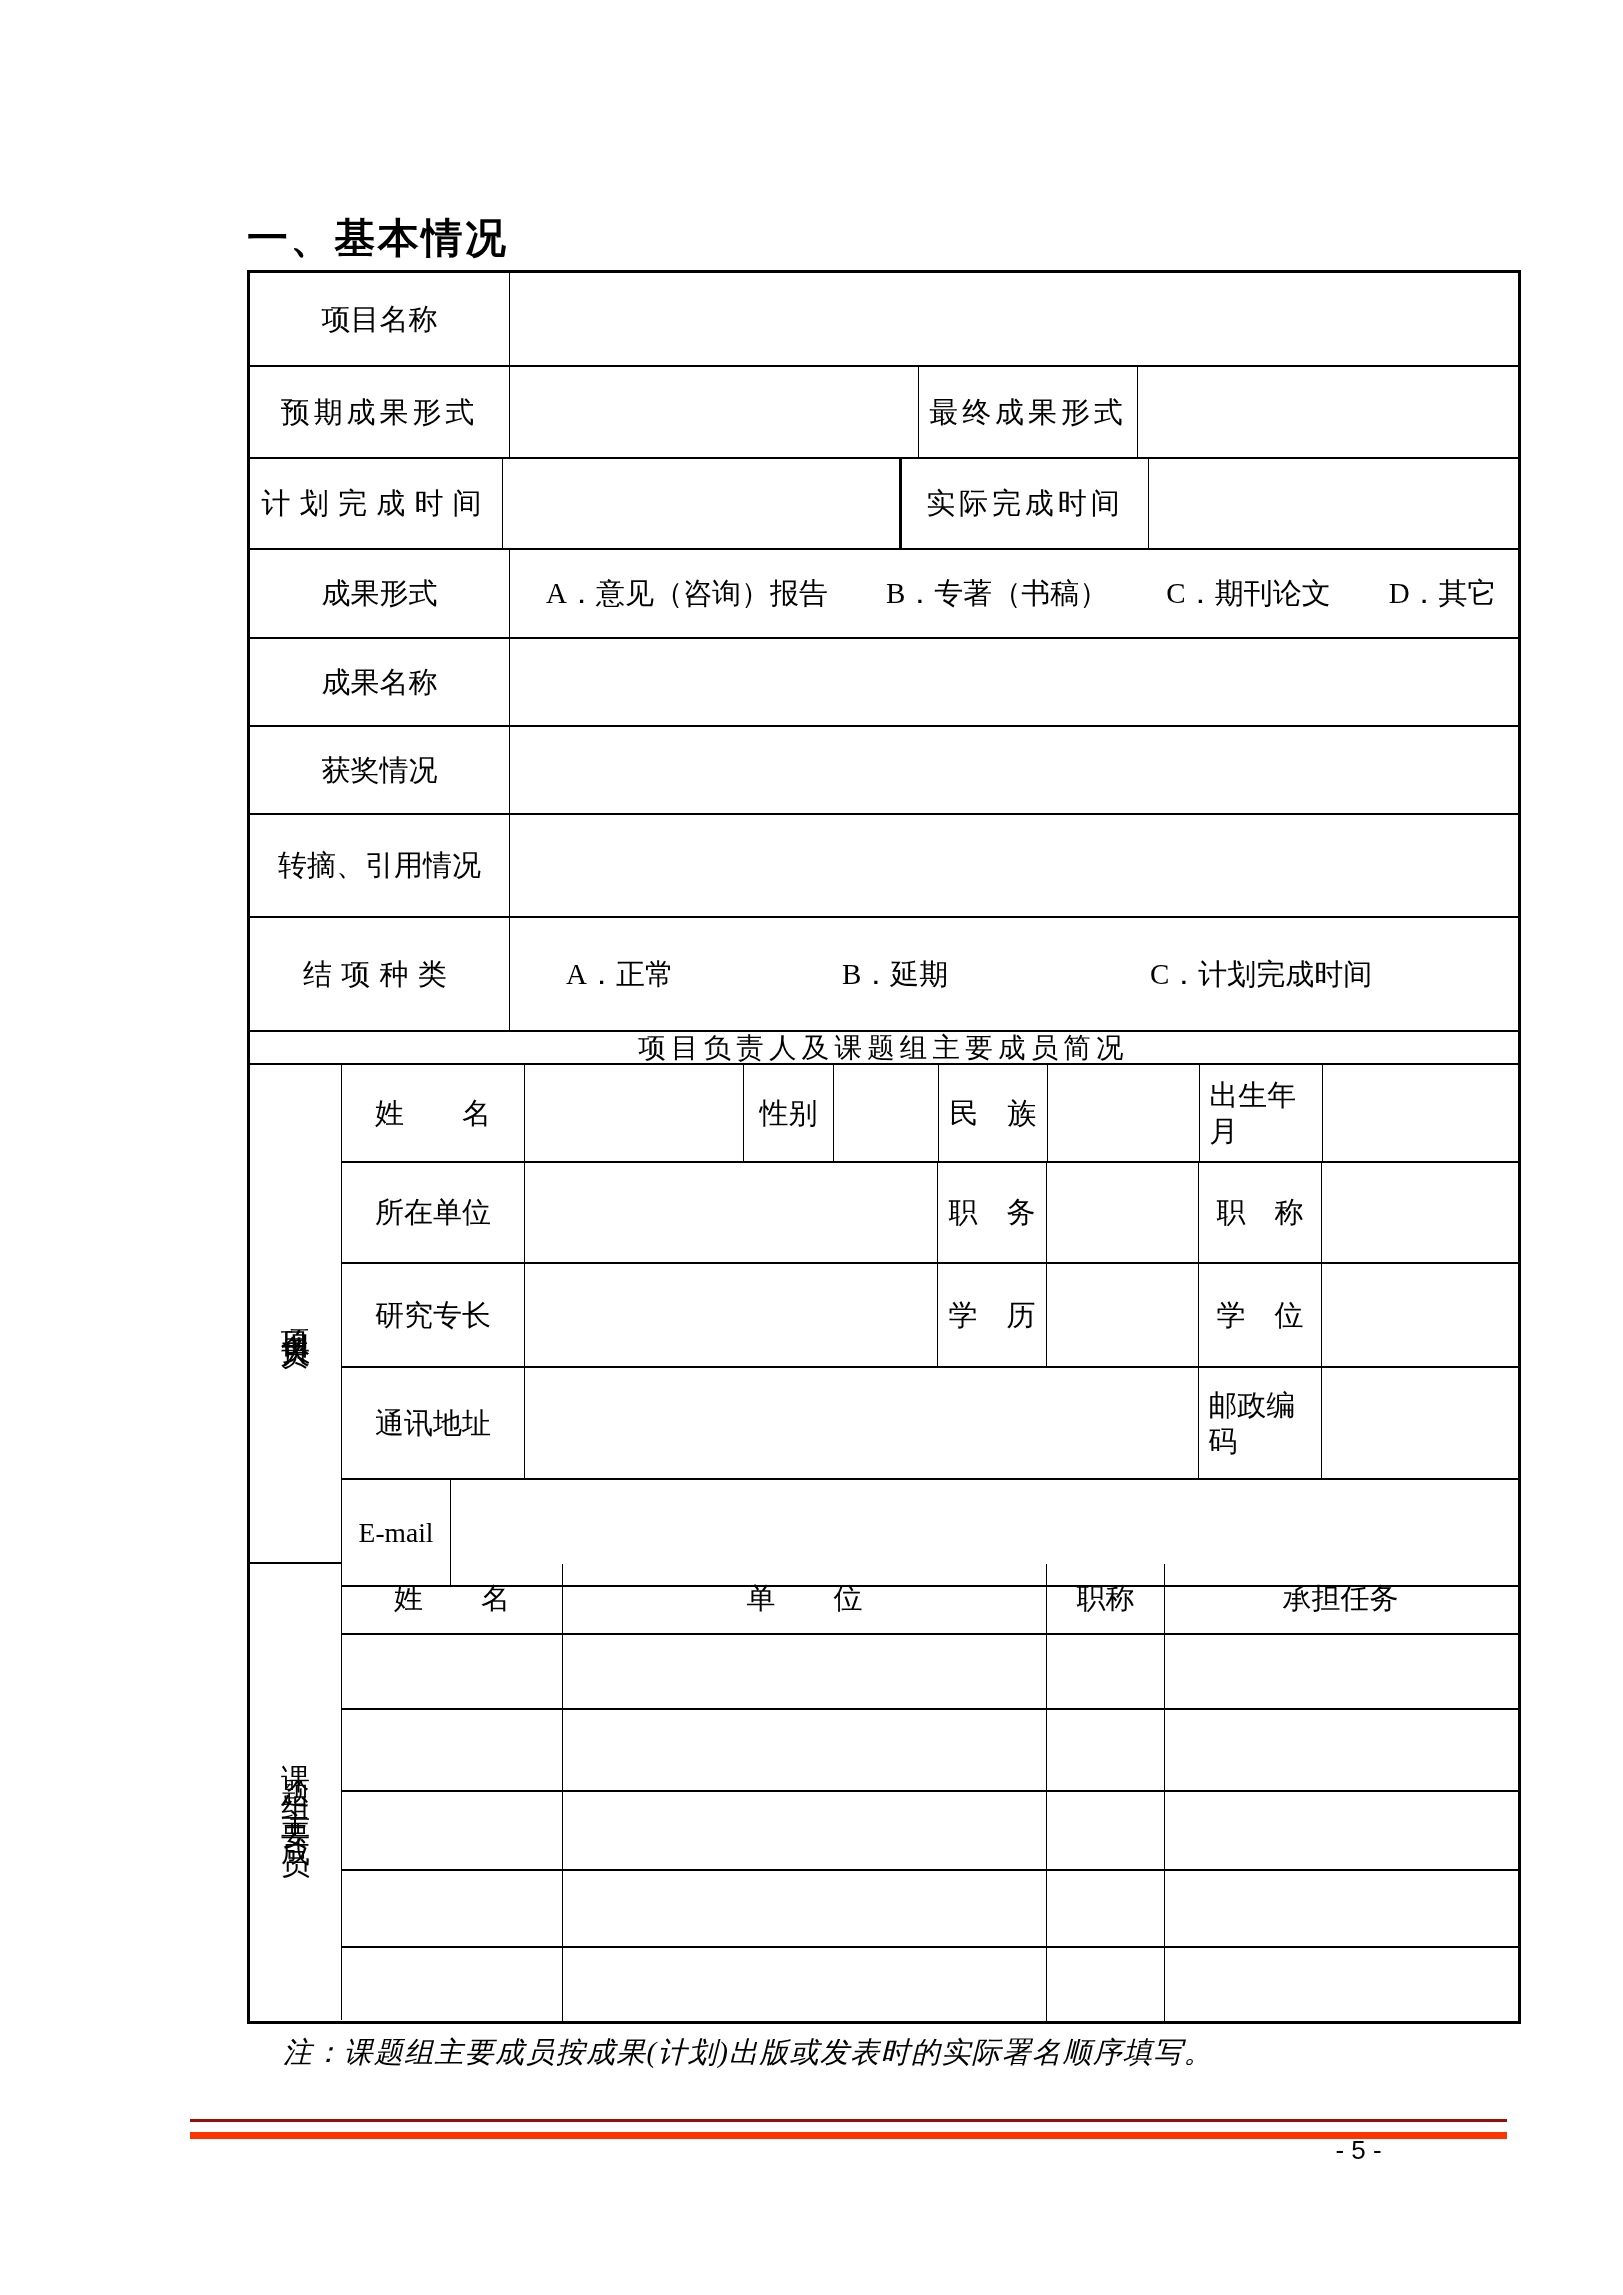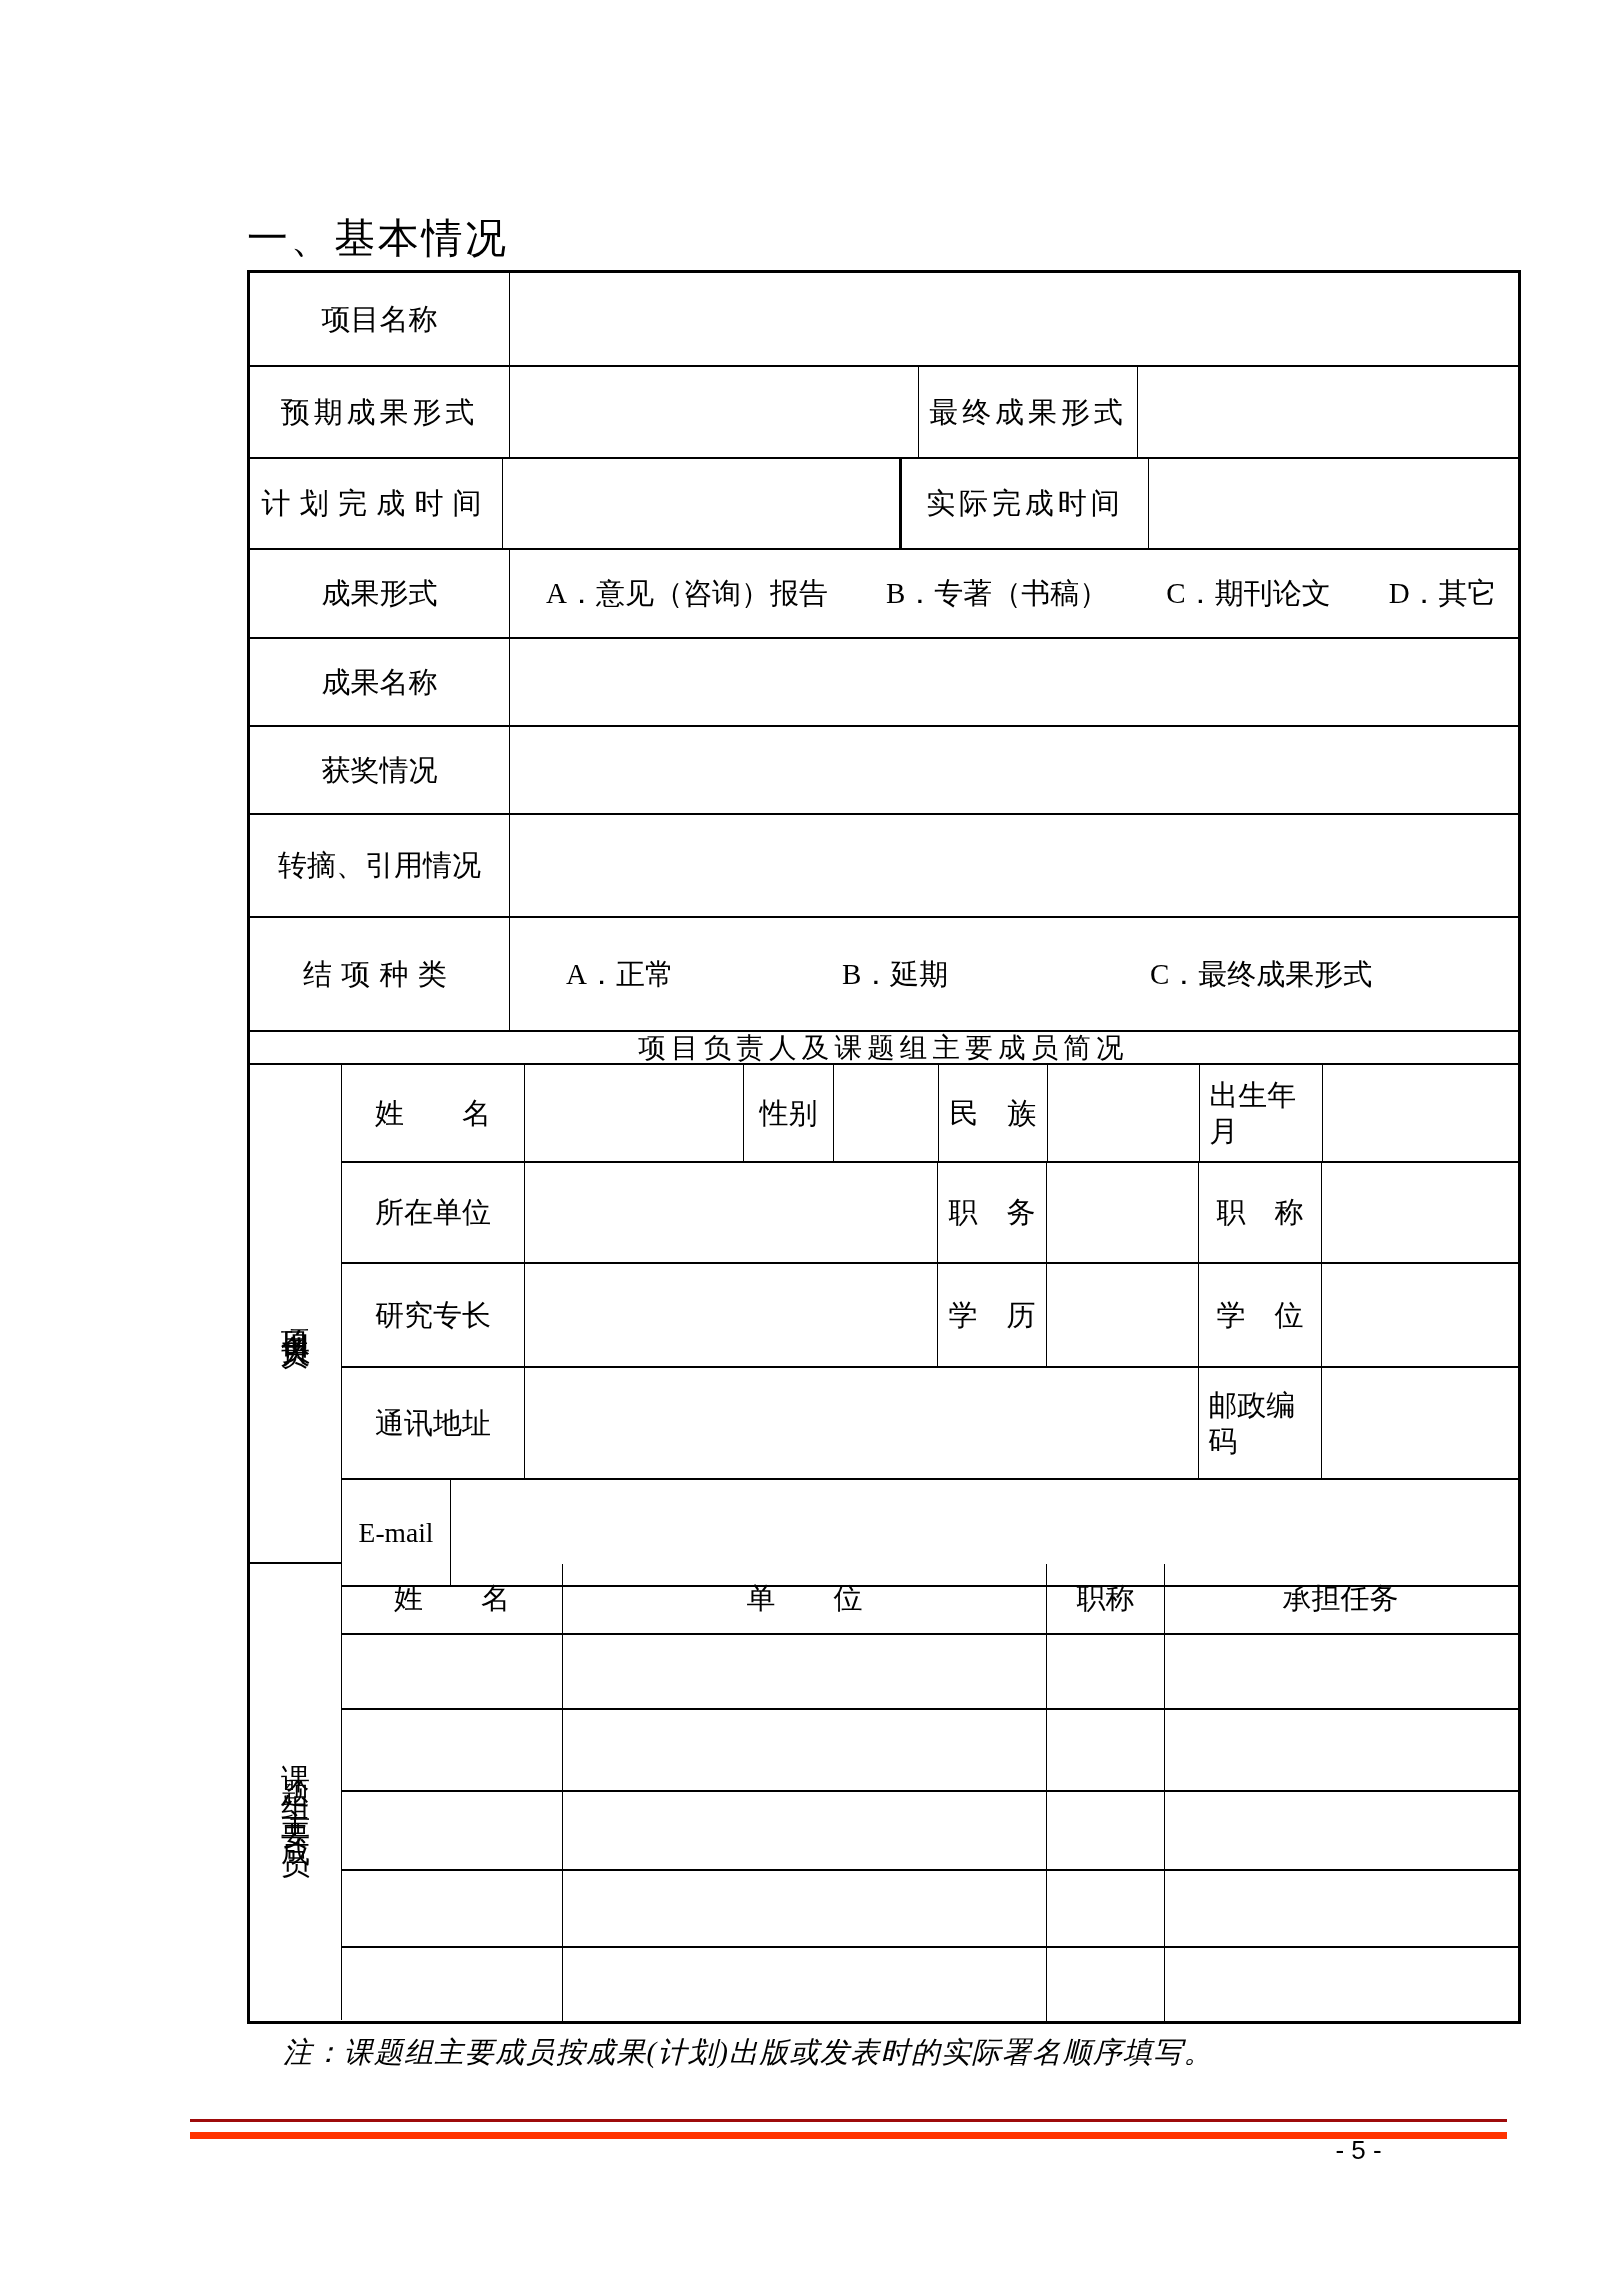--- a/index.html
+++ b/index.html
@@ -1,19 +1,19 @@
 <!DOCTYPE html>
 <html style="font-size:10.5px"><head>
 <meta charset="utf-8">
 <style>
   html,body{margin:0;padding:0;background:#ffffff;}
   body{width:1623px;height:2295px;position:relative;overflow:hidden;
        font-family:"Liberation Serif","DejaVu Serif",serif;color:#000;}
 
-  .page-title{position:absolute;left:247px;top:211px;font-size:41px;font-weight:normal;
+  .page-title{position:absolute;left:247px;top:211px;font-size:41px;font-weight:bold;
               font-family:"Liberation Sans","DejaVu Sans",sans-serif;letter-spacing:2.6px;}
 
   .form-table{position:absolute;left:247px;top:270px;width:1274px;height:1754px;
               border:3.3px solid #000;box-sizing:border-box;display:flex;flex-direction:column;}
 
   .trow{display:flex;box-sizing:border-box;border-bottom:2.6px solid #000;flex:0 0 auto;}
   .trow.last{border-bottom:none;}
   .cell{box-sizing:border-box;border-right:1.3px solid #000;display:flex;
         align-items:center;justify-content:center;font-size:29px;line-height:1.2;
         text-align:center;overflow:hidden;}
@@ -87,21 +87,21 @@
   <div class="trow" style="height:103px;">
     <div class="cell" style="width:260px;">转摘、引用情况</div>
     <div class="cell no-br" style="width:1007px;"></div>
   </div>
 
   <div class="trow" style="height:114px;">
     <div class="cell ls14" style="width:260px;">结项种类</div>
     <div class="cell no-br opts-abs" style="width:1007px;">
       <span class="opt" style="left:56px;">A．正常</span>
       <span class="opt" style="left:332px;">B．延期</span>
-      <span class="opt" style="left:640px;">C．最终成果形式</span>
+      <span class="opt" style="left:640px;">C．计划完成时间</span>
     </div>
   </div>
 
   <div class="trow" style="height:33px;">
     <div class="cell no-br ls8" style="width:1267px;font-size:27.5px;">项目负责人及课题组主要成员简况</div>
   </div>
 
   <div class="trow" style="height:499px;border-bottom:none;">
     <div class="cell" style="width:92px;border-bottom:2.6px solid #000;">
       <span class="vert-label" style="letter-spacing:2.6px;">项目负责人</span>

